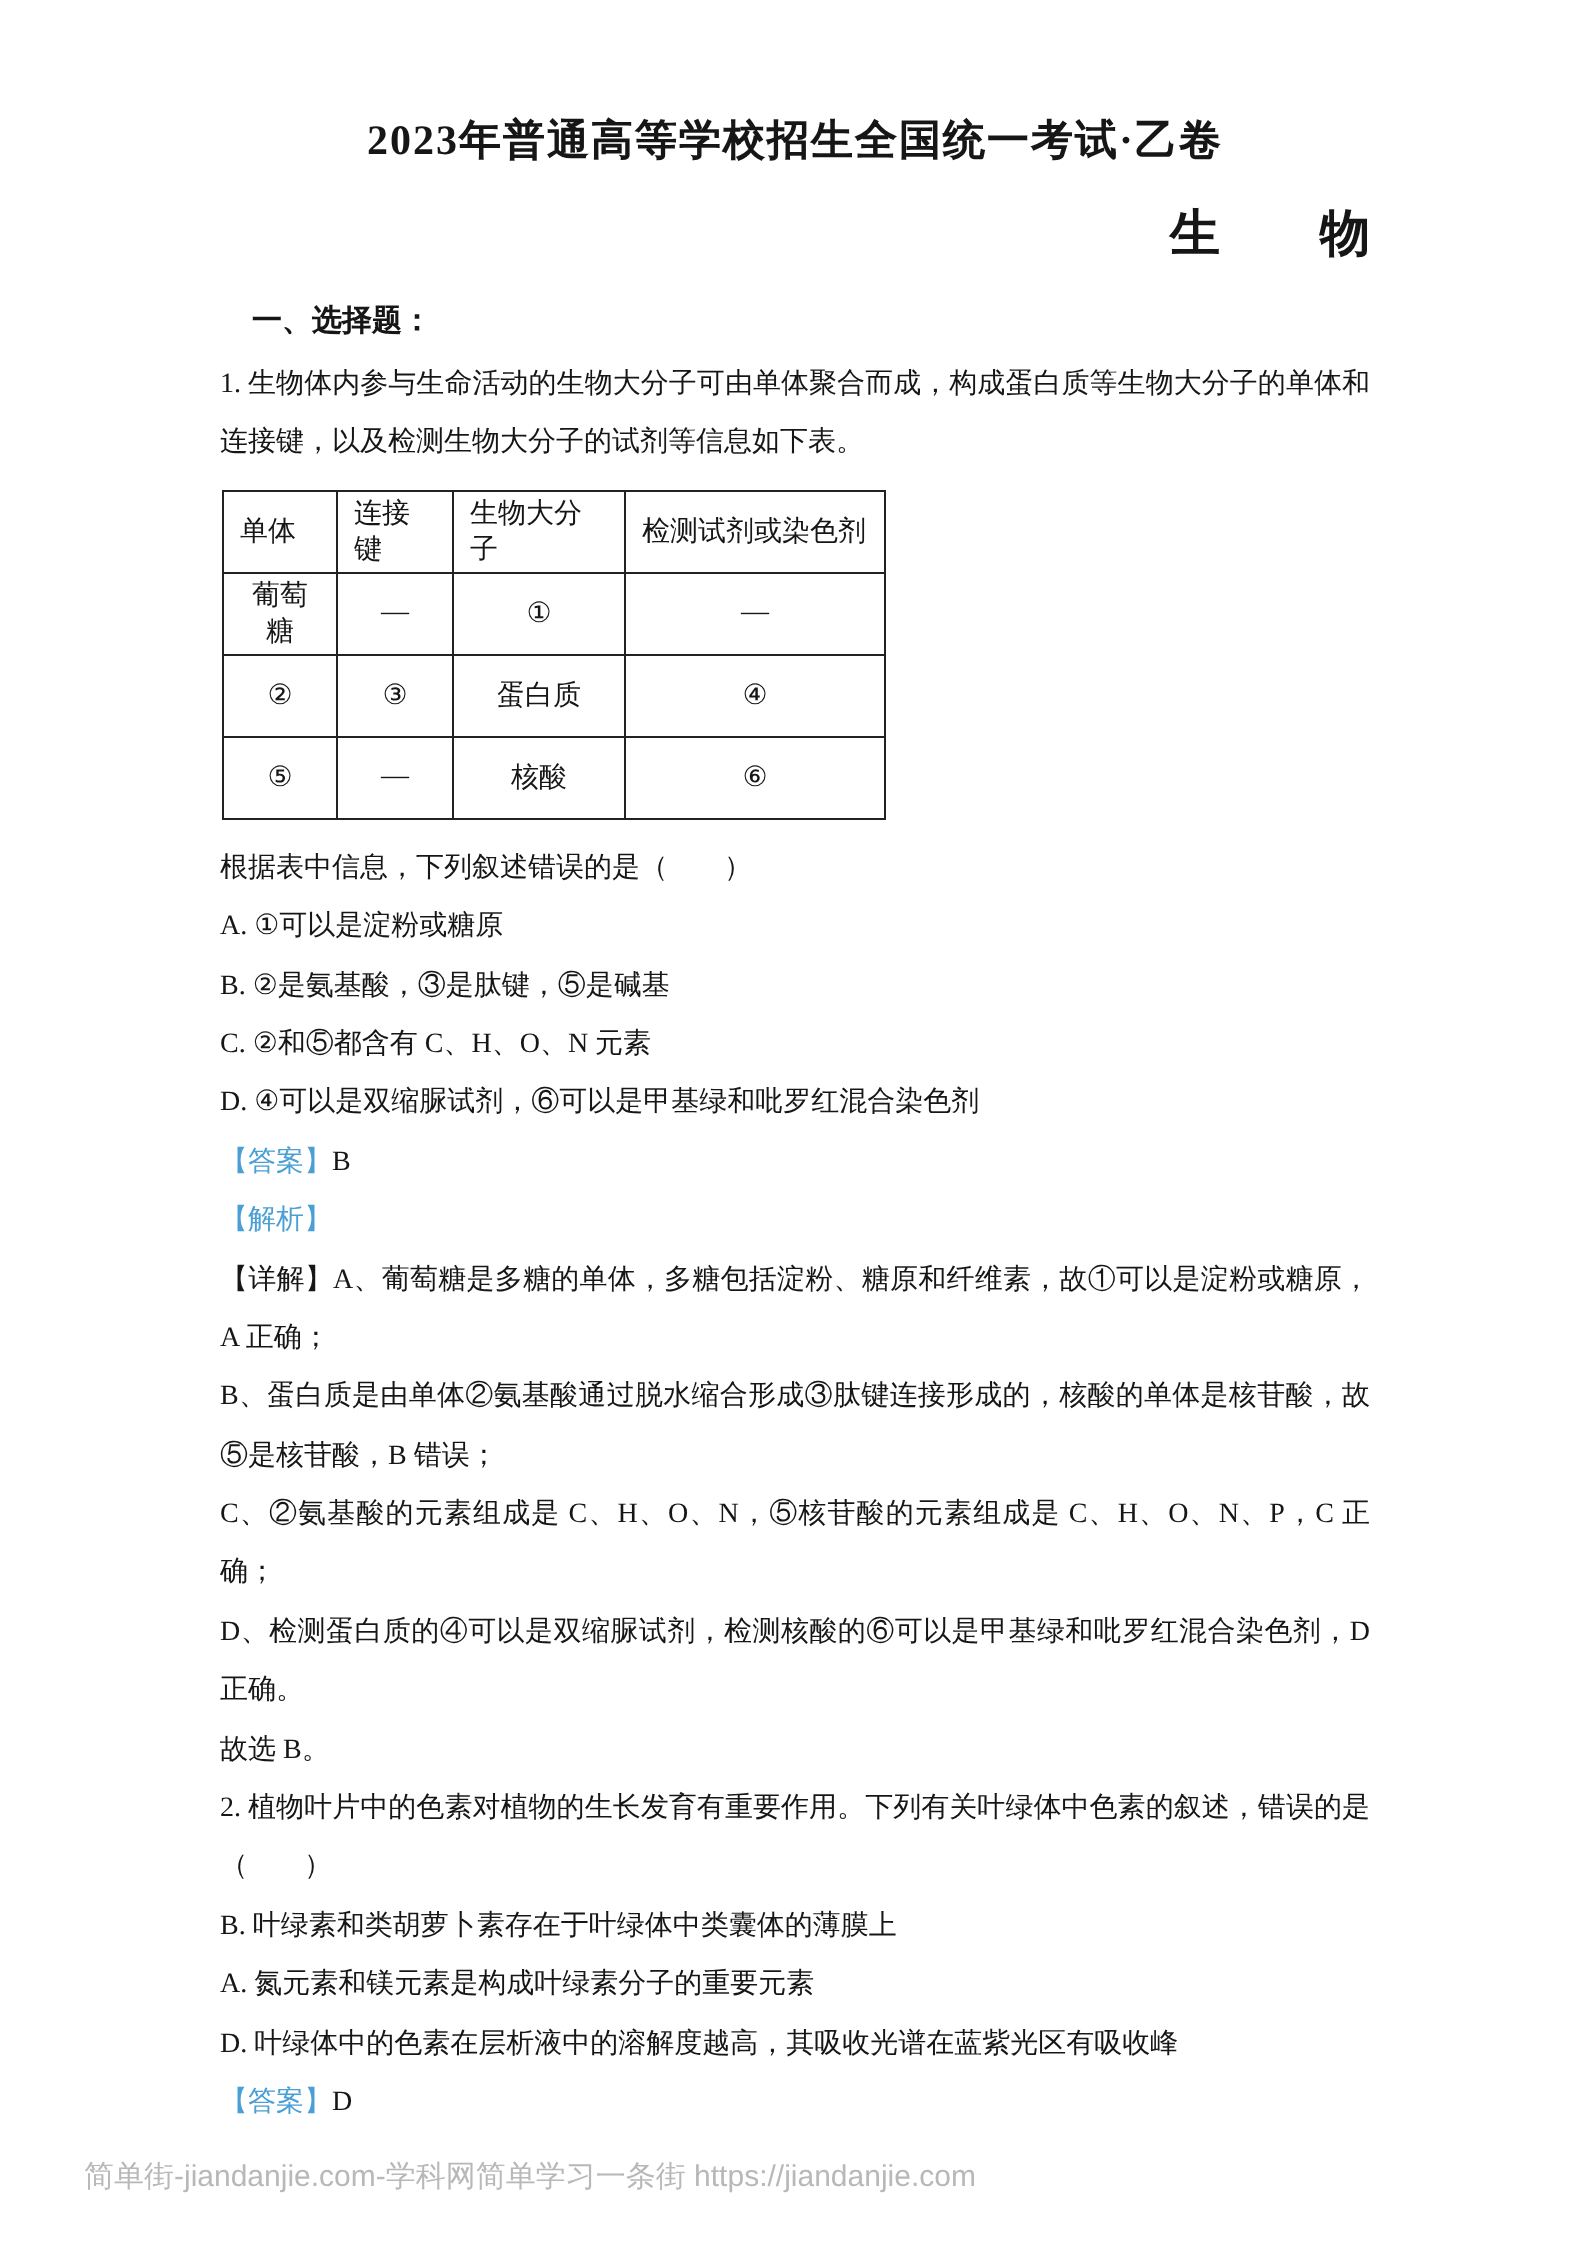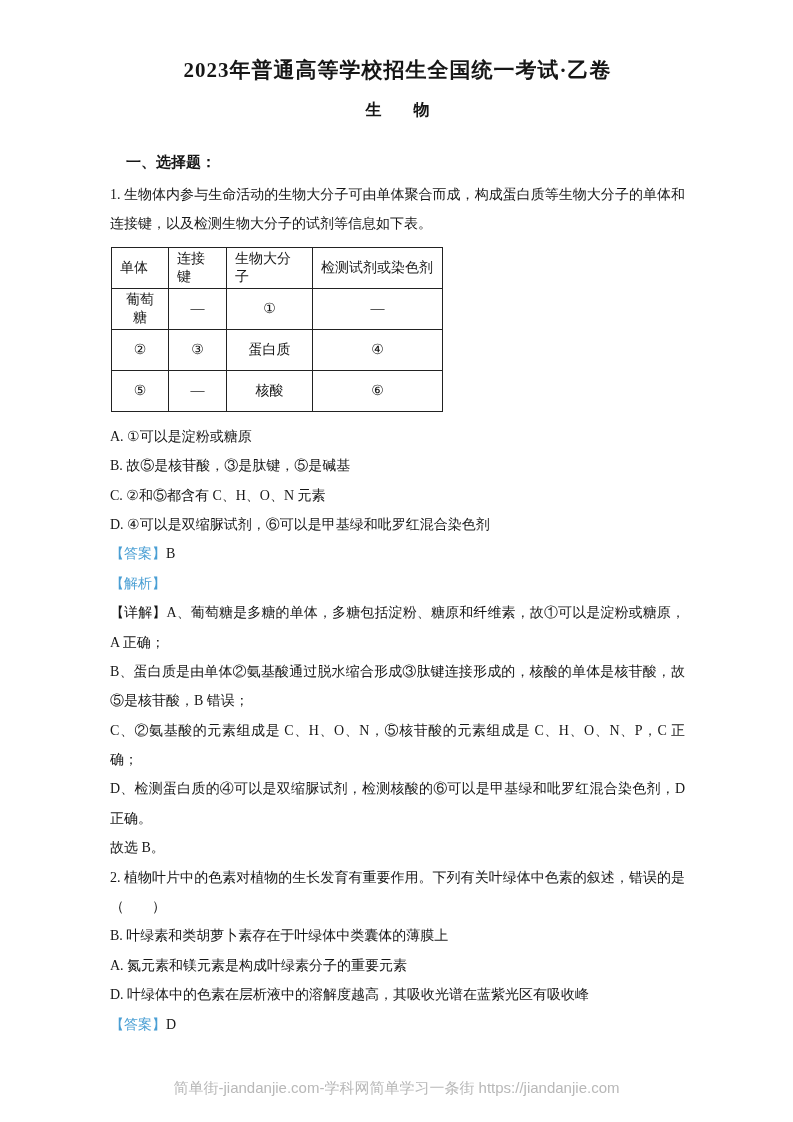--- a/index.html
+++ b/index.html
@@ -16,24 +16,24 @@
   }
   .content { padding: 56px 66px 0 68px; }
   .doc-title {
     font-size: 21px;
     font-weight: 700;
     text-align: center;
     letter-spacing: 1px;
     margin-bottom: 16px;
   }
   .doc-subject {
-    font-size: 16px;
+    font-size: 25px;
     font-weight: 700;
-    text-align: center;
-    margin-bottom: 32px;
+    text-align: right;
+    margin-bottom: 18px;
     white-space: pre;
   }
   .section-heading {
     font-size: 15px;
     font-weight: 700;
     margin: 2px 0 8px 16px;
   }
   p.line {
     font-size: 14px;
     line-height: 2.1;
@@ -56,21 +56,21 @@
   .col-1 { width: 57px; }
   .col-2 { width: 58px; }
   .col-3 { width: 86px; }
   .col-4 { width: 130px; }
   .blue { color: var(--accent-blue, #4a9fd4); }
   .footer {
     position: absolute;
     left: 0;
     bottom: 24px;
     width: 100%;
-    text-align: center;
+    text-align: left;
     font-size: 15px;
     color: var(--footer-gray, #b8b8b8);
     font-family: "Liberation Sans", "DejaVu Sans", sans-serif;
   }
 </style>
 </head>
 <body>
 
 <div class="page">
   <div class="content">
@@ -106,22 +106,23 @@
         </tr>
         <tr>
           <td>⑤</td>
           <td>—</td>
           <td>核酸</td>
           <td>⑥</td>
         </tr>
       </tbody>
     </table>
 
+    <p class="line">根据表中信息，下列叙述错误的是（　　）</p>
     <p class="line">A. ①可以是淀粉或糖原</p>
-    <p class="line">B. 故⑤是核苷酸，③是肽键，⑤是碱基</p>
+    <p class="line">B. ②是氨基酸，③是肽键，⑤是碱基</p>
     <p class="line">C. ②和⑤都含有 C、H、O、N 元素</p>
     <p class="line">D. ④可以是双缩脲试剂，⑥可以是甲基绿和吡罗红混合染色剂</p>
 
     <p class="line"><span class="blue">【答案】</span><span>B</span></p>
 
     <p class="line"><span class="blue">【解析】</span></p>
 
     <p class="line">【详解】A、葡萄糖是多糖的单体，多糖包括淀粉、糖原和纤维素，故①可以是淀粉或糖原，A 正确；</p>
     <p class="line">B、蛋白质是由单体②氨基酸通过脱水缩合形成③肽键连接形成的，核酸的单体是核苷酸，故⑤是核苷酸，B 错误；</p>
     <p class="line">C、②氨基酸的元素组成是 C、H、O、N，⑤核苷酸的元素组成是 C、H、O、N、P，C 正确；</p>

